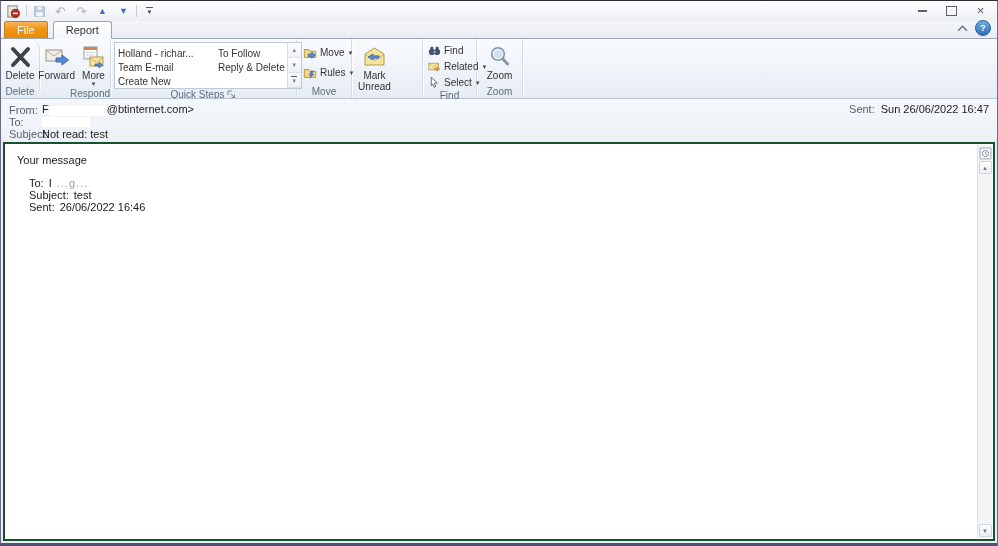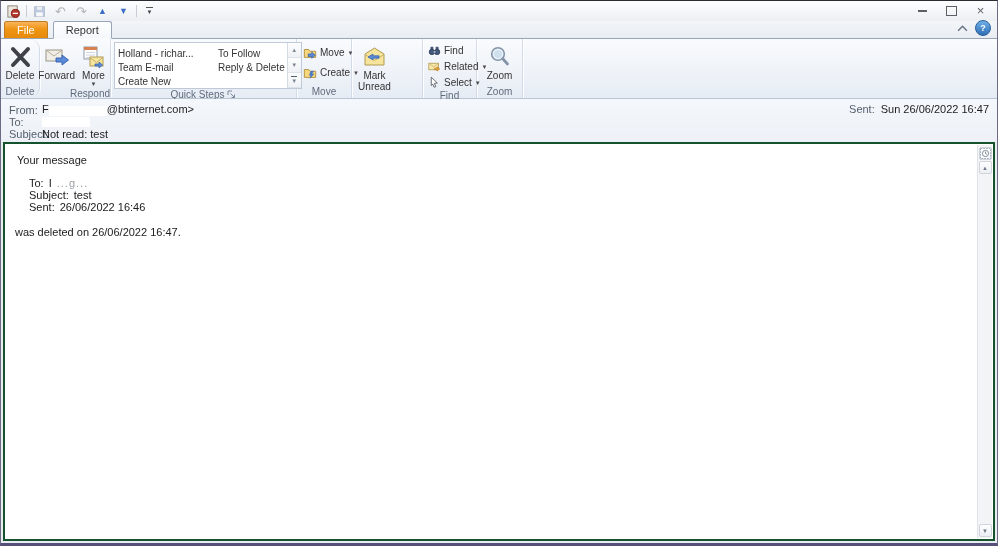--- a/index.html
+++ b/index.html
@@ -255,21 +255,21 @@
             <path d="M6 9 h4 v-2 l4 3.5 -4 3.5 v-2 h-4 z" fill="#5b8bd8" stroke="#2f5fae" stroke-width="0.8"></path>
           </svg>
           <span>Move</span>
           <span class="drop">▼</span>
         </div>
         <div class="smallbtn">
           <svg width="14" height="14" viewBox="0 0 16 16">
             <path d="M1.5 4 h5 l1.5 2 h6.5 v7 H1.5 z" fill="#f6d77c" stroke="#ab8c3f"></path>
             <path d="M9 6 l3 0 -2 3 2.5 0 -4.5 5 1.2 -3.5 -2 0 z" fill="#4a7fd6" stroke="#2f5fae" stroke-width="0.5"></path>
           </svg>
-          <span>Create</span>
+          <span>Rules</span>
           <span class="drop">▼</span>
         </div>
       </div>
       <div class="rg-label">Move</div>
     </div>
 
     <div class="rgroup" style="width:71px;">
       <div class="rg-content" style="justify-content:space-between;gap:11px;flex-direction:column;">
         <div class="bigbtn" style="width:37px;">
           <span class="bicon">
@@ -378,21 +378,20 @@
         </div>
         <div class="bt-row">
           <span>Subject:</span>
           <span>test</span>
         </div>
         <div class="bt-row">
           <span>Sent:</span>
           <span>26/06/2022 16:46</span>
         </div>
       </div>
-      <div class="bt-conclusion">was deleted on 26/06/2022 16:47.</div>
     </div>
 
     <div class="scrollbar">
       <span class="sb-btn" style="margin-top:2px;">
         <svg width="11" height="11" viewBox="0 0 12 12">
           <rect x="0.5" y="0.5" width="11" height="11" fill="#fdfdfd" stroke="#9aa4b2" stroke-dasharray="2 1"></rect>
           <circle cx="6" cy="6" r="3.4" fill="none" stroke="#77828f"></circle>
           <path d="M6 4 v2 l1.5 1" stroke="#77828f" fill="none"></path>
         </svg>
       </span>

